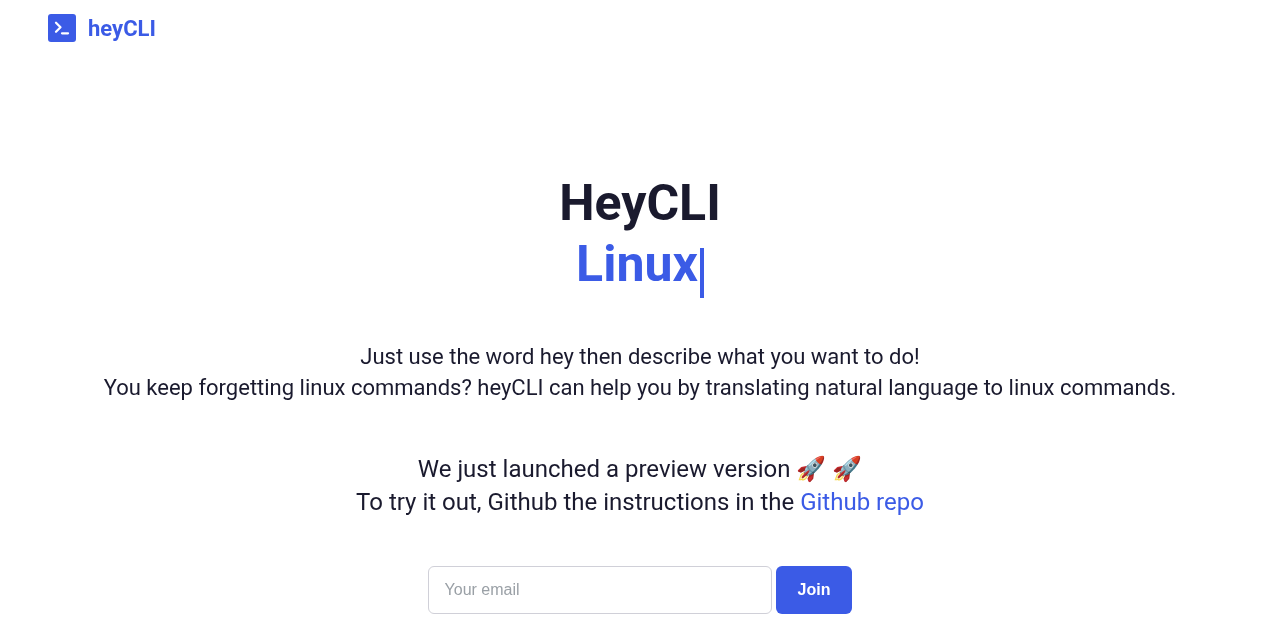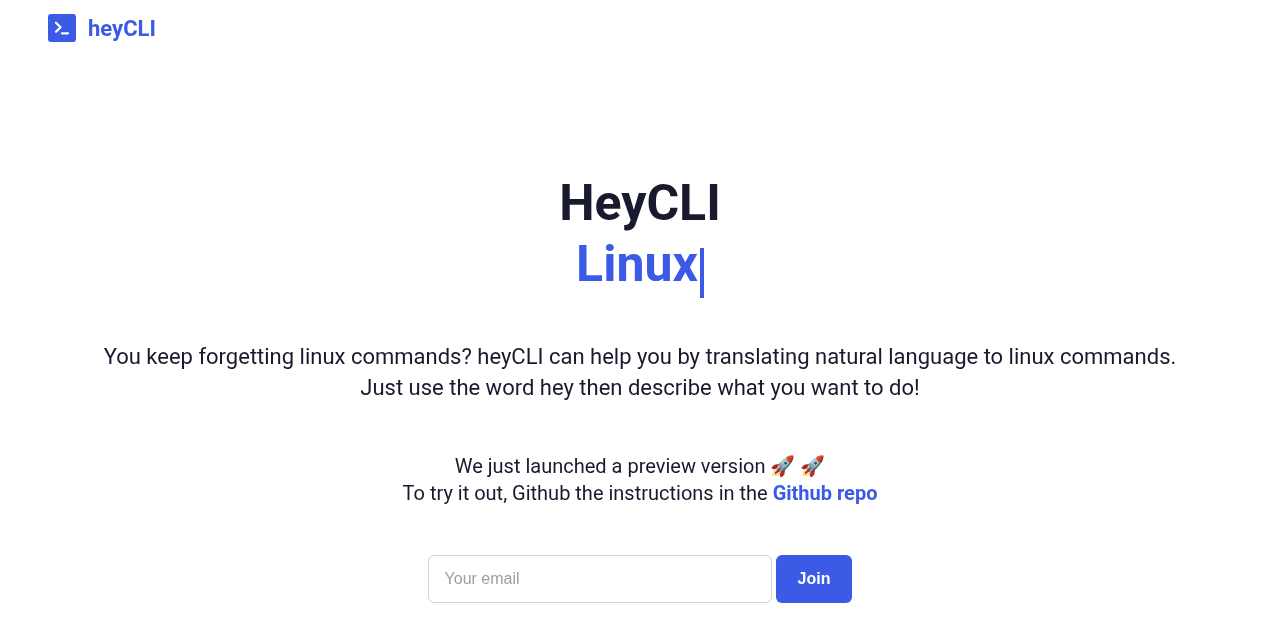--- a/index.html
+++ b/index.html
@@ -66,29 +66,28 @@
     }
     .description {
       font-size: 22px;
       color: #1a1a2e;
       margin-top: 40px;
       line-height: 1.4;
       padding: 0 40px;
     }
     .launch-section {
       margin-top: 50px;
-      font-size: 20px;
+      font-size: 24px;
       color: #1a1a2e;
       line-height: 1.35;
       padding: 0 40px;
     }
     .github-link {
       color: #3b5be6;
       text-decoration: none;
-      font-weight: bold;
     }
     .email-form {
       margin-top: 48px;
       display: flex;
       justify-content: center;
       gap: 0;
     }
     .email-input {
       width: 344px;
       height: 48px;
@@ -128,22 +127,22 @@
   <span class="logo-text">heyCLI</span>
 </div>
 
 <div class="main">
   <h1 class="hero-title">HeyCLI</h1>
   <div>
     <span class="hero-subtitle">Linux</span><span class="cursor"></span>
   </div>
 
   <div class="description">
+    <div>Just use the word hey then describe what you want to do!</div>
     <div>You keep forgetting linux commands? heyCLI can help you by translating natural language to linux commands.</div>
-    <div>Just use the word hey then describe what you want to do!</div>
   </div>
 
   <div class="launch-section">
     <div>We just launched a preview version 🚀 🚀</div>
     <div>
       <span>To try it out, Github the instructions in the </span><a href="#" class="github-link">Github repo</a>
     </div>
   </div>
 
   <div class="email-form">

